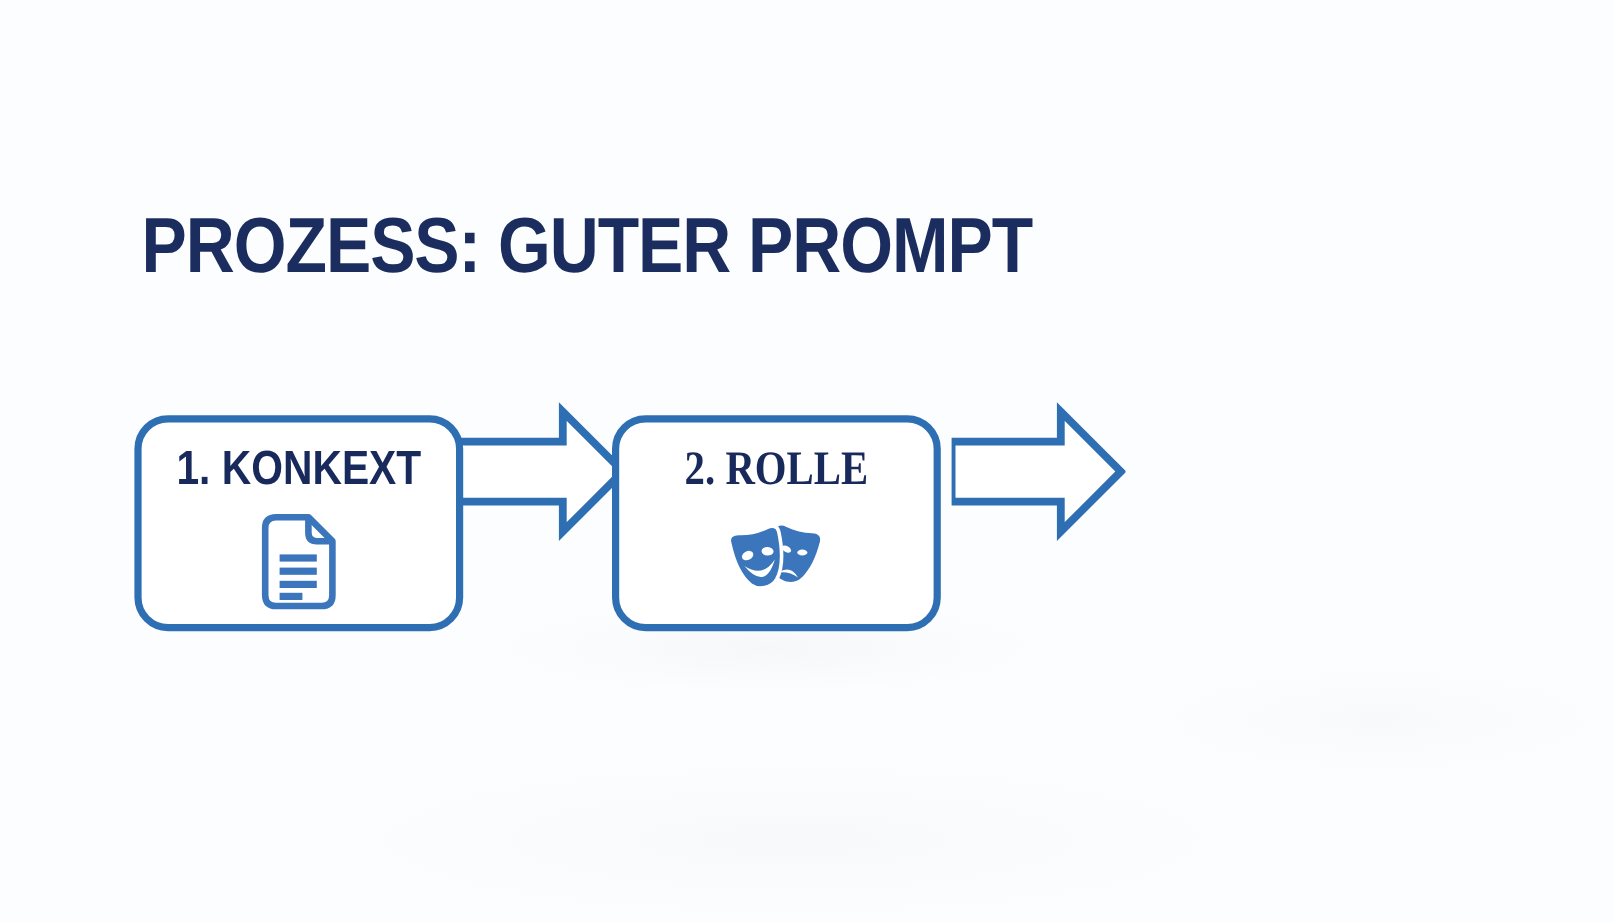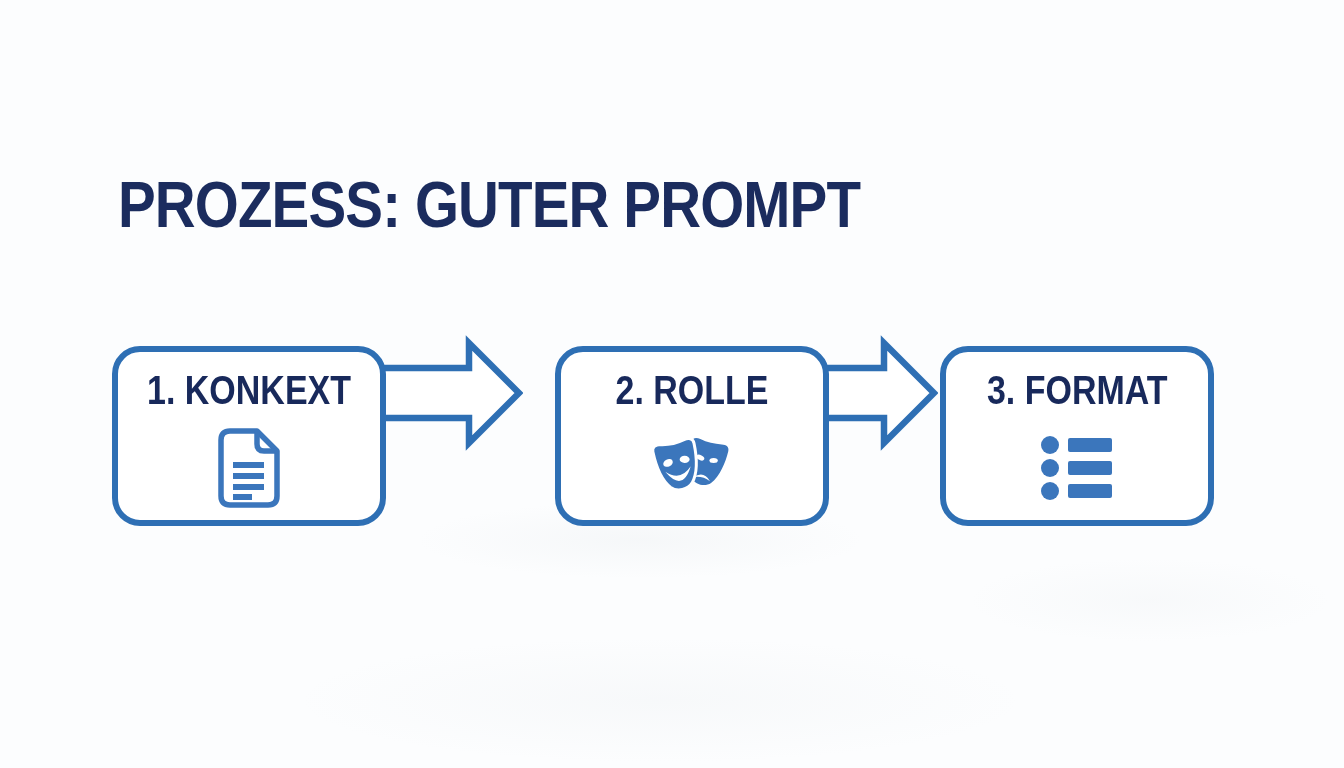--- a/index.html
+++ b/index.html
@@ -37,21 +37,21 @@
     border: 6px solid #2e6fb4;
     border-radius: 28px;
     display: flex;
     flex-direction: column;
     align-items: center;
     padding-top: 18px;
     z-index: 2;
     margin-top: 44px;
   }
   .step-box.pos-1 { left: 112px; }
-  .step-box.pos-2 { left: 555px; }
+  .step-box.pos-2 { left: 510px; font-family: Liberation Serif, serif; }
   .step-box.pos-3 { left: 940px; }
 
   .step-label {
     font-size: 40px;
     font-weight: bold;
     line-height: 1;
     color: #18295b;
     transform: scaleX(0.85);
     transform-origin: center top;
     white-space: nowrap;
@@ -119,27 +119,14 @@
         <g transform="translate(31,34) rotate(-12)">
           <path d="M -21,-22 C -21,-27 -17,-28.5 -12,-27.5 C -4,-25.5 4,-25.5 12,-27.5 C 17,-28.5 21,-27 21,-22 C 21,-9 19,7 11,16.5 C 5.5,22.5 -5.5,22.5 -11,16.5 C -19,7 -21,-9 -21,-22 Z" fill="#3b76bc" stroke="#ffffff" stroke-width="3"></path>
           <ellipse cx="-8.5" cy="-8" rx="5" ry="3.6" fill="#ffffff" transform="rotate(-14,-8.5,-8)"></ellipse>
           <ellipse cx="8.5" cy="-8" rx="5" ry="3.6" fill="#ffffff" transform="rotate(14,8.5,-8)"></ellipse>
           <path d="M -13,0 Q 0,13 13,0 Q 0,24 -13,0 Z" fill="#ffffff"></path>
         </g>
       </svg>
     </div>
   </div>
 
-  <div class="step-box pos-3">
-    <div class="step-label">3. FORMAT</div>
-    <div class="icon-slot">
-      <svg width="74" height="66" viewBox="0 0 74 66" aria-hidden="true">
-        <circle cx="10" cy="10" r="9" fill="#3b76bc"></circle>
-        <circle cx="10" cy="33" r="9" fill="#3b76bc"></circle>
-        <circle cx="10" cy="56" r="9" fill="#3b76bc"></circle>
-        <rect x="28" y="3" width="44" height="14" rx="2" fill="#3b76bc"></rect>
-        <rect x="28" y="26" width="44" height="14" rx="2" fill="#3b76bc"></rect>
-        <rect x="28" y="49" width="44" height="14" rx="2" fill="#3b76bc"></rect>
-      </svg>
-    </div>
-  </div>
 
 </div>
 
 </body></html>

